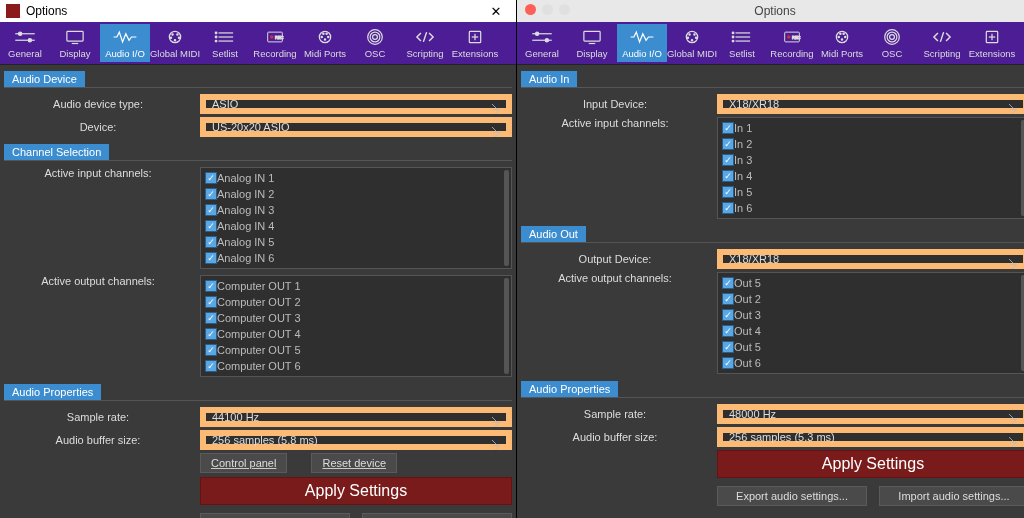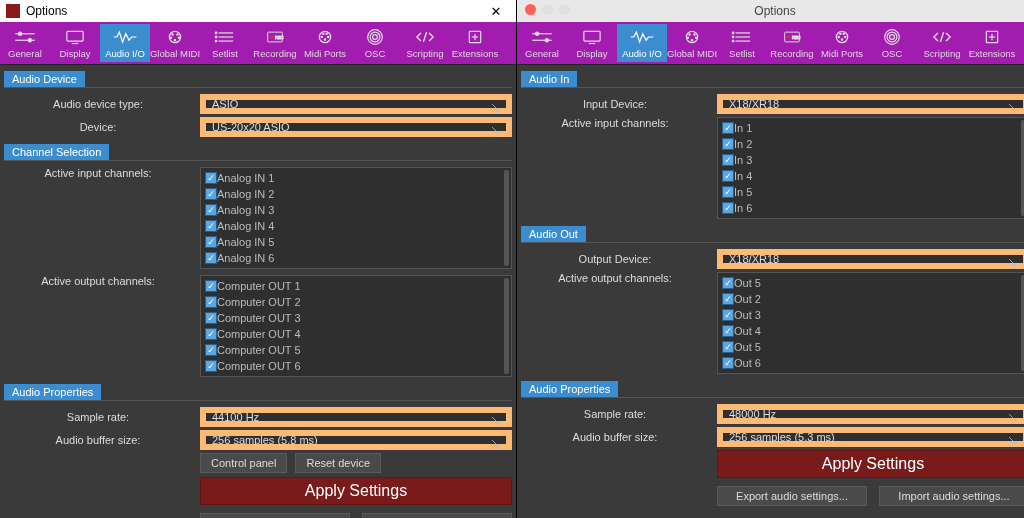--- a/index.html
+++ b/index.html
@@ -14,21 +14,21 @@
   .win-icon { width:14px; height:14px; background:#8b1a1a; margin-right:6px; display:inline-block; }
 
   .macbar { height: 22px; background: #e8e8e8; color: #444; position: relative; display: flex; align-items: center; justify-content: center; font-size: 12px; }
   .traffic { position: absolute; left: 8px; top: 4px; display: flex; gap: 6px; }
   .dot { width: 11px; height: 11px; border-radius: 50%; }
   .dot.red { background: #ff5f56; }
   .dot.yellow { background: #e0e0e0; }
   .dot.green { background: #e0e0e0; }
 
   
-  .toolbar { background: #a21caf; display: flex; padding: 2px 0; border-bottom: 1px solid #222; }
+  .toolbar { background: #4c1d95; display: flex; padding: 2px 0; border-bottom: 1px solid #222; }
   .tbtn { flex: 0 0 auto; width: 50px; display: flex; flex-direction: column; align-items: center; justify-content: center; padding: 4px 2px 3px; font-size: 9.5px; color: #ddd; cursor: pointer; }
   .tbtn.active { background: #3c8dd0; color: #fff; }
   .tbtn .ic { width: 26px; height: 18px; display: flex; align-items: center; justify-content: center; margin-bottom: 2px; color:#ddd; }
   .tbtn.active .ic { color:#fff; }
   .tbtn .ic svg { width: 26px; height: 18px; }
   .tbtn span { white-space: nowrap; }
 
   
   .scroll-body { flex: 1; overflow: hidden; padding: 2px 4px 4px 4px; }
   .sect-head { background: #3c8dd0; color: #fff; display: inline-block; padding: 2px 8px; font-size: 11px; margin-top: 4px; }
@@ -272,21 +272,21 @@
     </div>
     <div class="row">
       <div class="row-label">Audio buffer size:</div>
       <div class="control">
           <div class="select">256 samples (5.8 ms)</div>
         </div>
     </div>
     <div class="row">
       <div class="row-label"></div>
       <div class="control ctrlstack">
-        <div style="display:flex; gap:8px;">
+        <div style="display:flex; gap:24px;text-decoration:underline;">
           <div class="btn">Control panel</div>
           <div class="btn">Reset device</div>
         </div>
         <div class="apply">Apply Settings</div>
         <div class="btnrow">
           <div class="btn wide">Export audio settings...</div>
           <div class="btn wide">Import audio settings...</div>
         </div>
       </div>
     </div>

